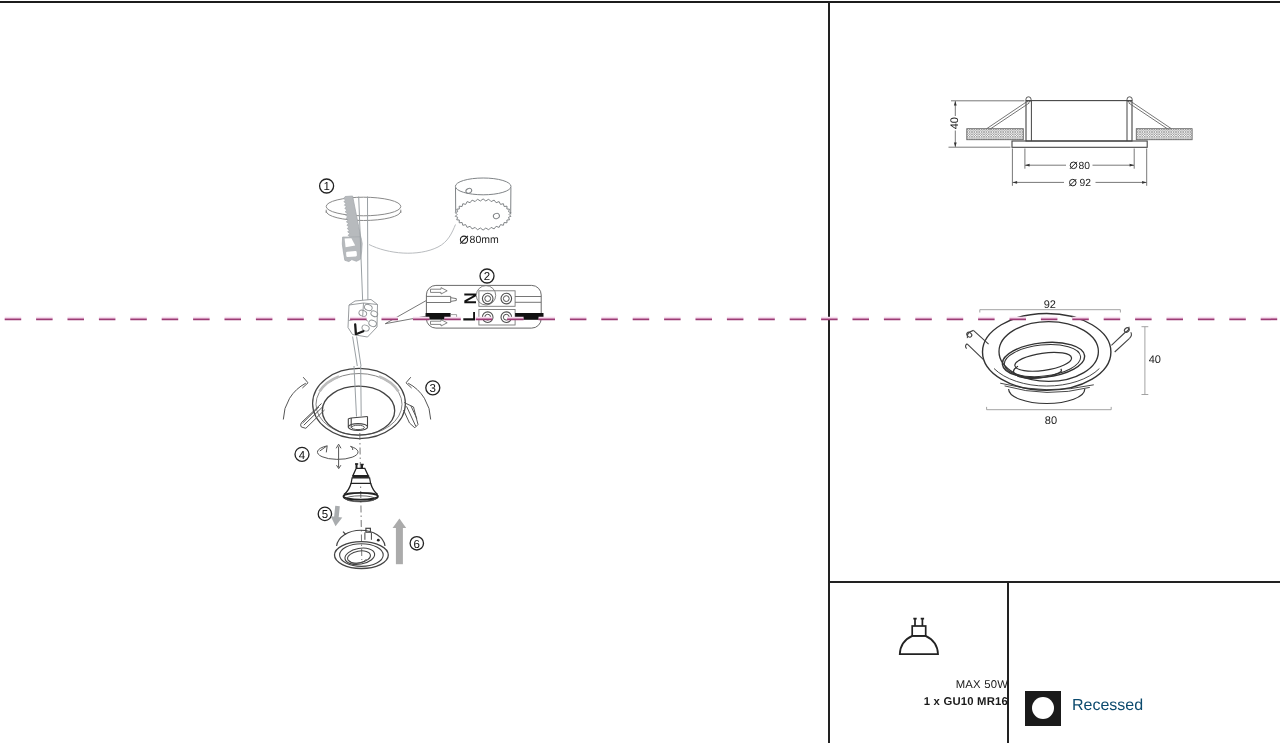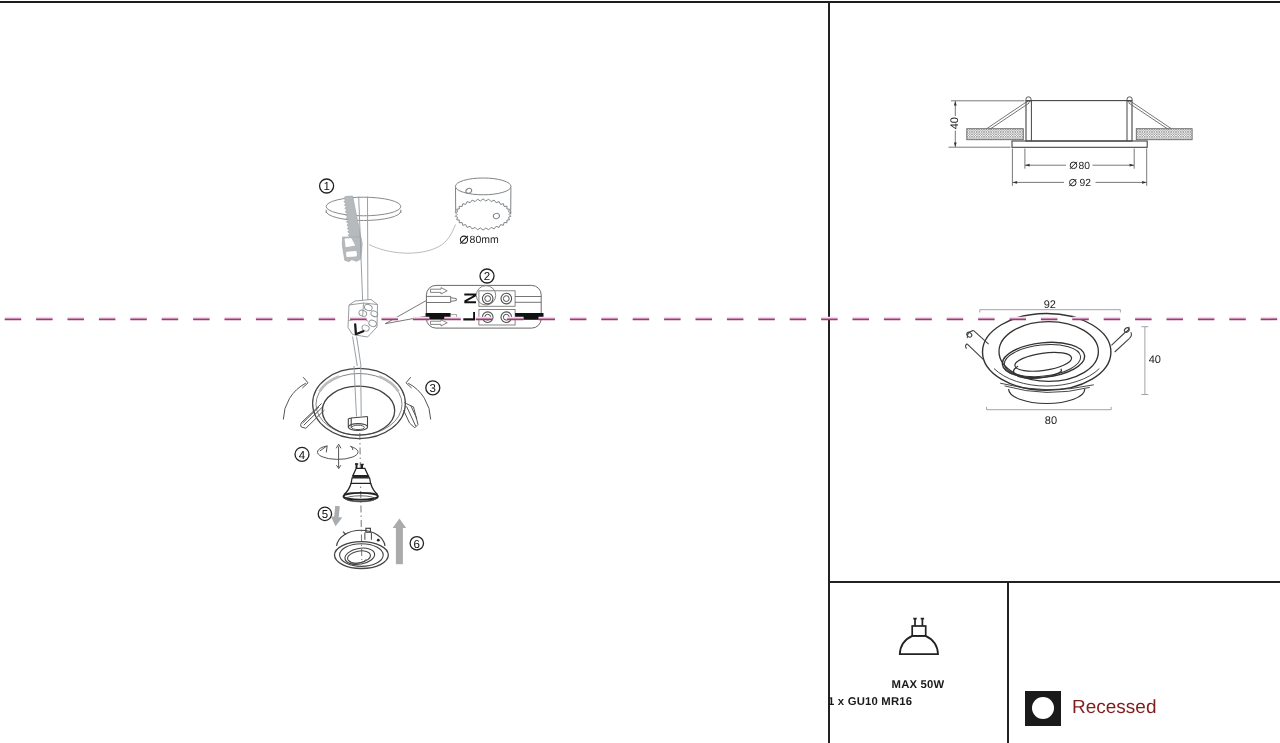--- a/index.html
+++ b/index.html
@@ -309,21 +309,21 @@
   </svg>
 
   <svg class="abs" style="left:894px;top:612px" width="50" height="48" viewBox="0 0 50 48" fill="none">
     <g stroke="#222">
       <path d="M21,14 V6.7 m-1.7,0 h3.4 M28.4,14 V6.7 m-1.7,0 h3.4" stroke-width="1.7"></path>
       <rect x="18.2" y="14" width="13.5" height="9.9" stroke-width="1.7"></rect>
       <path d="M5.8,42.2 c0.3,-7.6 3.6,-14.2 12.5,-18.3 h13.2 c8.9,4.1 12.2,10.7 12.5,18.3 Z" stroke-width="1.8"></path>
     </g>
   </svg>
 
-  <div class="abs" style="left:828px;top:679.6px;width:180px;text-align:center;font-size:11.3px;font-weight:bold;color:#1a1a1a;line-height:1;letter-spacing:0.2px;">MAX 50W</div>
-  <div class="abs" style="left:828px;top:696.6px;width:180px;text-align:left;font-size:11.3px;font-weight:bold;color:#1a1a1a;line-height:1;letter-spacing:0.2px;">1 x GU10 MR16</div>
+  <div class="abs" style="left:828px;top:679.6px;width:180px;text-align:right;font-size:11.3px;font-weight:normal;color:#1a1a1a;line-height:1;letter-spacing:0.2px;">MAX 50W</div>
+  <div class="abs" style="left:828px;top:696.6px;width:180px;text-align:right;font-size:11.3px;font-weight:bold;color:#1a1a1a;line-height:1;letter-spacing:0.2px;">1 x GU10 MR16</div>
 
 
   <div class="abs" style="left:1024.8px;top:690.8px;width:35.8px;height:35px;background:#1a1a1a;"></div>
   <div class="abs" style="left:1031.7px;top:697.3px;width:22px;height:22px;border-radius:50%;background:#fff;"></div>
 
-  <div class="abs" style="left:1072px;top:698.2px;font-size:19px;color:#7f1d1d;line-height:1;">Recessed</div>
+  <div class="abs" style="left:1072px;top:698.2px;font-size:16px;color:#0c4a6e;line-height:1;">Recessed</div>
 </div>
 
 </body></html>

